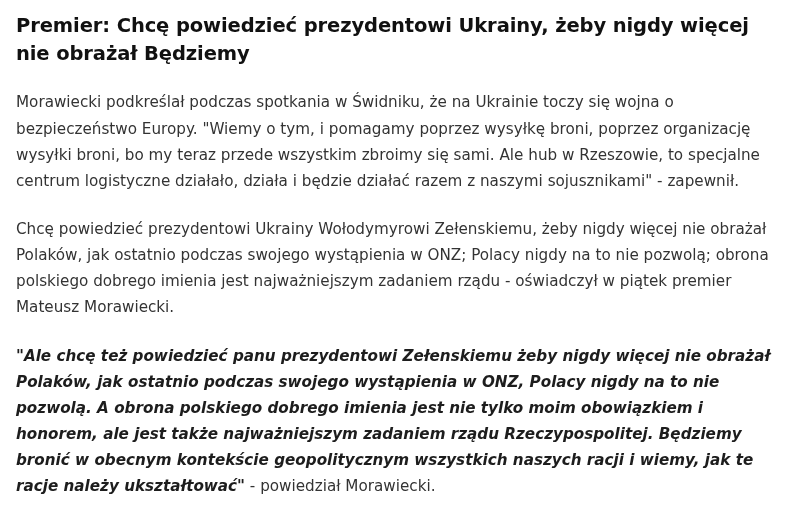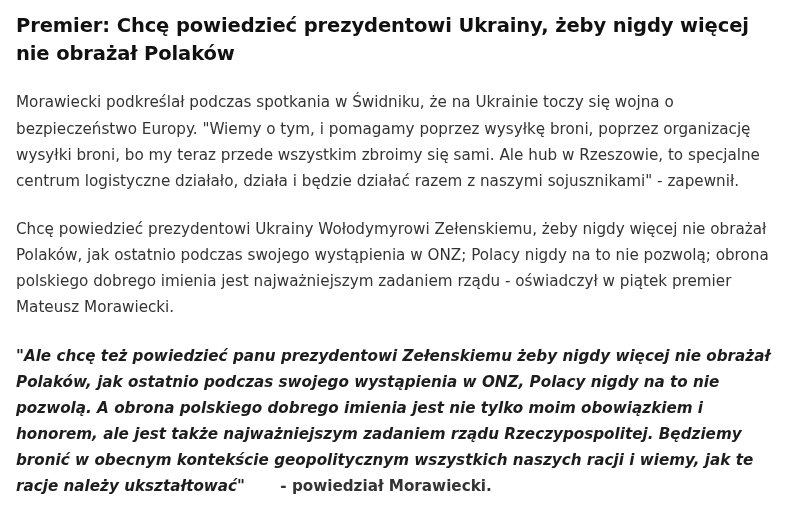--- a/index.html
+++ b/index.html
@@ -33,31 +33,30 @@
     color: #333333;
     margin: 0 0 22px 0;
   }
   .para.quote {
     font-style: italic;
     font-weight: bold;
     color: #1d1d1d;
   }
   .para.quote .tail {
     font-style: normal;
-    font-weight: bold;
+    font-weight: normal;
     color: #333333;
-    margin-left: 30px;
   }
 </style>
 </head>
 <body>
 
 <div class="article">
 
-  <h1 class="headline">Premier: Chcę powiedzieć prezydentowi Ukrainy, żeby nigdy więcej nie obrażał Polaków</h1>
+  <h1 class="headline">Premier: Chcę powiedzieć prezydentowi Ukrainy, żeby nigdy więcej nie obrażał Będziemy</h1>
 
   <p class="para">Morawiecki podkreślał podczas spotkania w Świdniku, że na Ukrainie toczy się wojna o bezpieczeństwo Europy. "Wiemy o tym, i pomagamy poprzez wysyłkę broni, poprzez organizację wysyłki broni, bo my teraz przede wszystkim zbroimy się sami. Ale hub w Rzeszowie, to specjalne centrum logistyczne działało, działa i będzie działać razem z naszymi sojusznikami" - zapewnił.</p>
 
   <p class="para">Chcę powiedzieć prezydentowi Ukrainy Wołodymyrowi Zełenskiemu, żeby nigdy więcej nie obrażał Polaków, jak ostatnio podczas swojego wystąpienia w ONZ; Polacy nigdy na to nie pozwolą; obrona polskiego dobrego imienia jest najważniejszym zadaniem rządu - oświadczył w piątek premier Mateusz Morawiecki.</p>
 
   <p class="para quote">
     <span>"Ale chcę też powiedzieć panu prezydentowi Zełenskiemu żeby nigdy więcej nie obrażał Polaków, jak ostatnio podczas swojego wystąpienia w ONZ, Polacy nigdy na to nie pozwolą. A obrona polskiego dobrego imienia jest nie tylko moim obowiązkiem i honorem, ale jest także najważniejszym zadaniem rządu Rzeczypospolitej. Będziemy bronić w obecnym kontekście geopolitycznym wszystkich naszych racji i wiemy, jak te racje należy ukształtować"</span><span class="tail"> - powiedział Morawiecki.</span>
   </p>
 
 </div>

